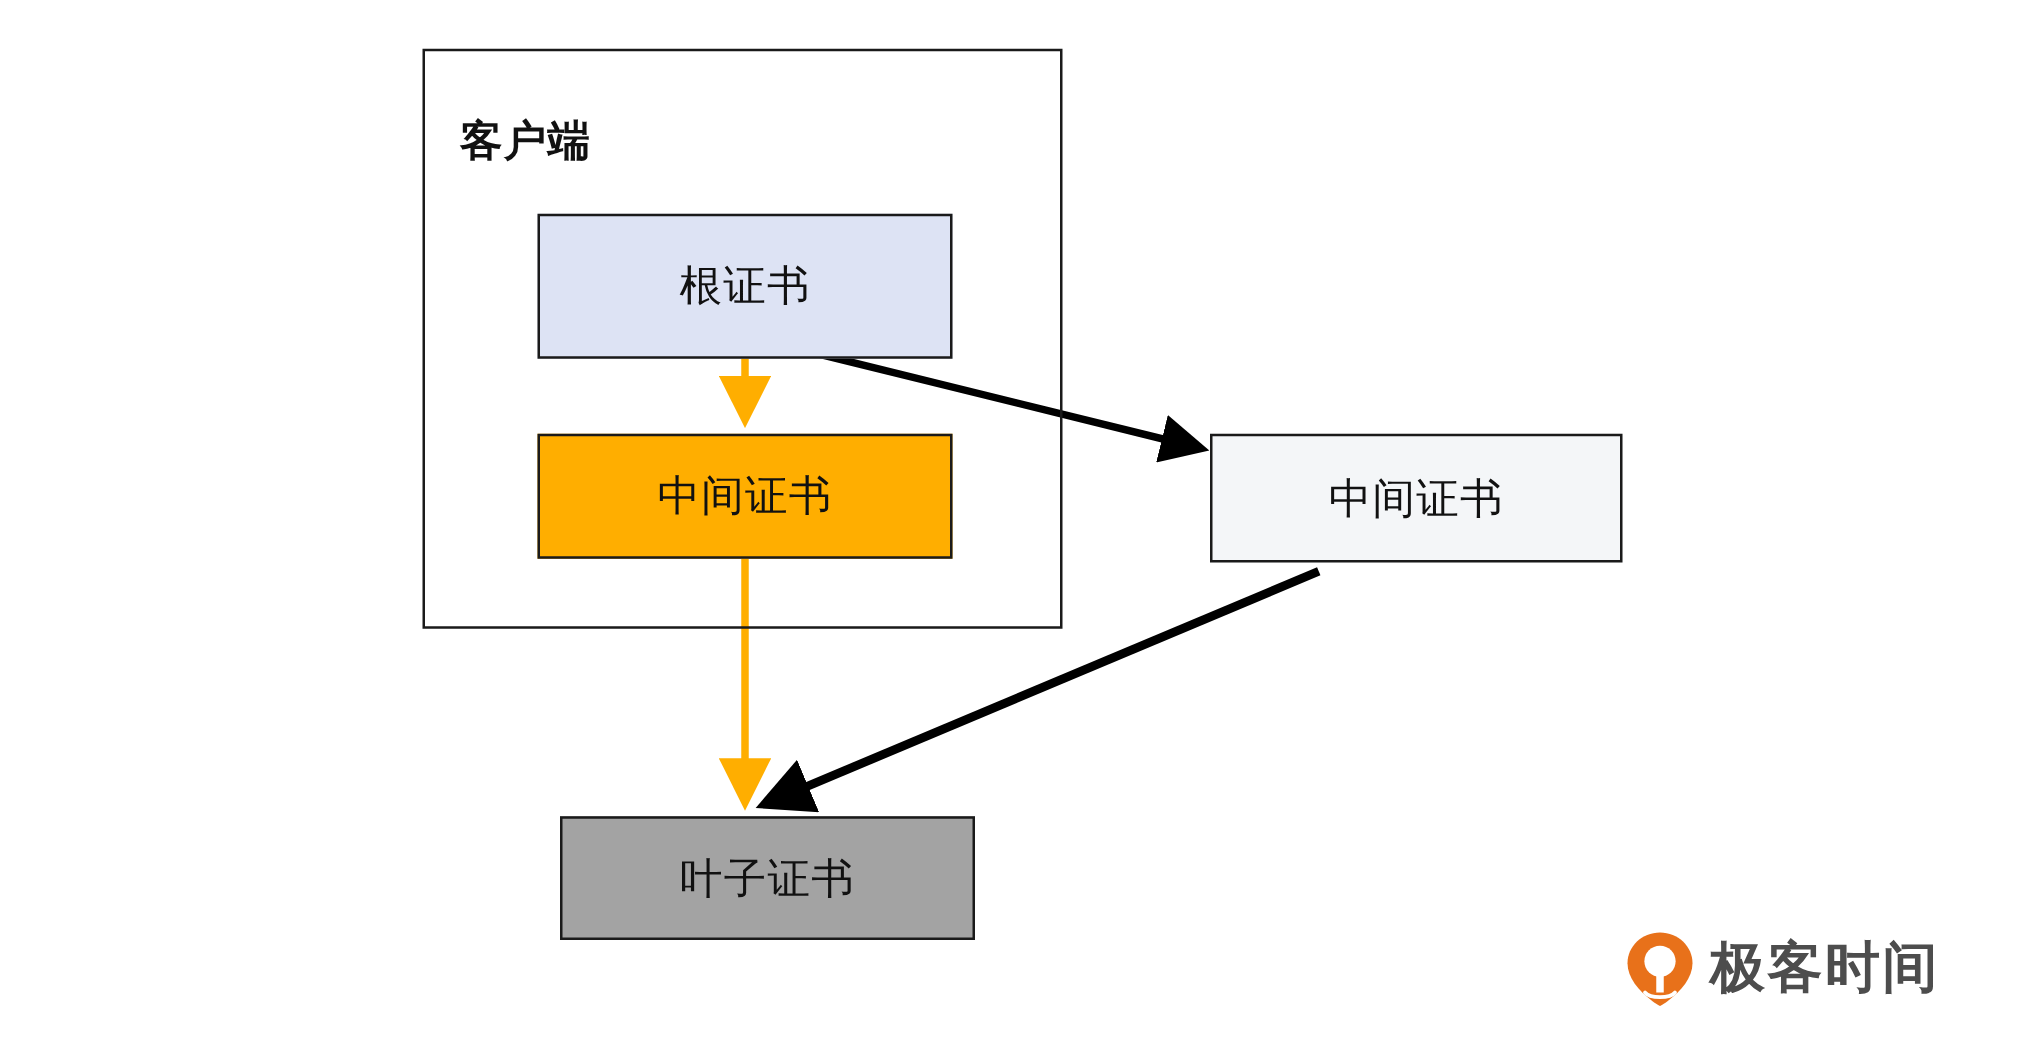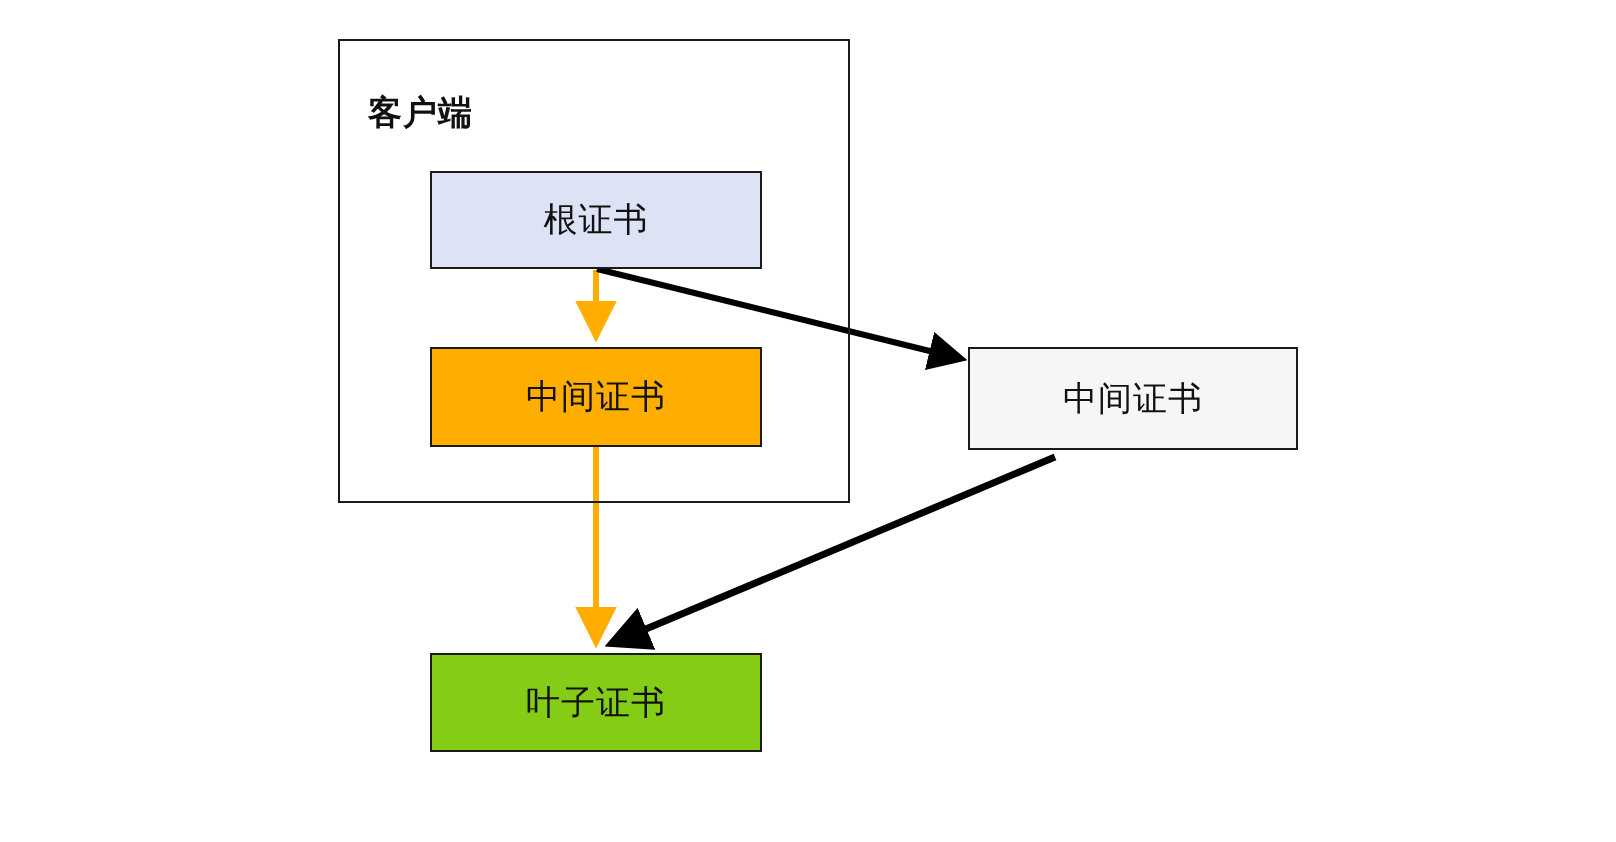--- a/index.html
+++ b/index.html
@@ -45,24 +45,24 @@
   }
   .group-label {
     position: absolute;
     font-size: 34px;
     color: #111111;
     letter-spacing: 1px;
     white-space: nowrap;
     z-index: 2;
   }
   
-  #node-root       { left: 430px; top: 171px;  width: 332px; height: 98px;  background: #dde3f4; }
+  #node-root       { left: 430px; top: 171px;  width: 332px; height: 116px;  background: #dde3f4; }
   #node-inter-in   { left: 430px; top: 347px;  width: 332px; height: 100px; background: #ffae00; }
   #node-inter-out  { left: 968px; top: 347px;  width: 330px; height: 103px; background: #f4f6f8; }
-  #node-leaf       { left: 430px; top: 653px;  width: 332px; height: 99px;  background: #84cc16; }
+  #node-leaf       { left: 448px; top: 653px;  width: 332px; height: 99px;  background: #a3a3a3; }
   #client-group    { left: 338px; top: 39px;   width: 512px; height: 464px; }
   #client-label    { left: 368px; top: 90px; font-weight: bold; }
 
   
   #watermark {
     position: absolute;
     left: 1300px;
     top: 744px;
     display: flex;
     align-items: center;
@@ -126,14 +126,23 @@
   </div>
 
   <div class="node" id="node-inter-out">
     <span>中间证书</span>
   </div>
 
   <div class="node" id="node-leaf">
     <span>叶子证书</span>
   </div>
 
+  <div id="watermark">
+    <svg class="wm-mark" viewBox="0 0 56 62">
+      <path d="M28 2 C13.5 2 2 13.2 2 26.5 C2 38 11 48.5 21.5 56.5 C24 58.4 26 59.8 28 60.8 C30 59.8 32 58.4 34.5 56.5 C45 48.5 54 38 54 26.5 C54 13.2 42.5 2 28 2 Z" fill="#e8711a"></path>
+      <circle cx="28" cy="25" r="12.5" fill="#ffffff"></circle>
+      <path d="M28 22 L35 31 L31 31 L31 50 L25 50 L25 31 L21 31 Z" fill="#ffffff"></path>
+      <path d="M16 50 C20 55 36 55 40 50" stroke="#ffffff" stroke-width="3" fill="none" stroke-linecap="round"></path>
+    </svg>
+    <span id="watermark-text">极客时间</span>
+  </div>
 
 </div>
 
 </body></html>

